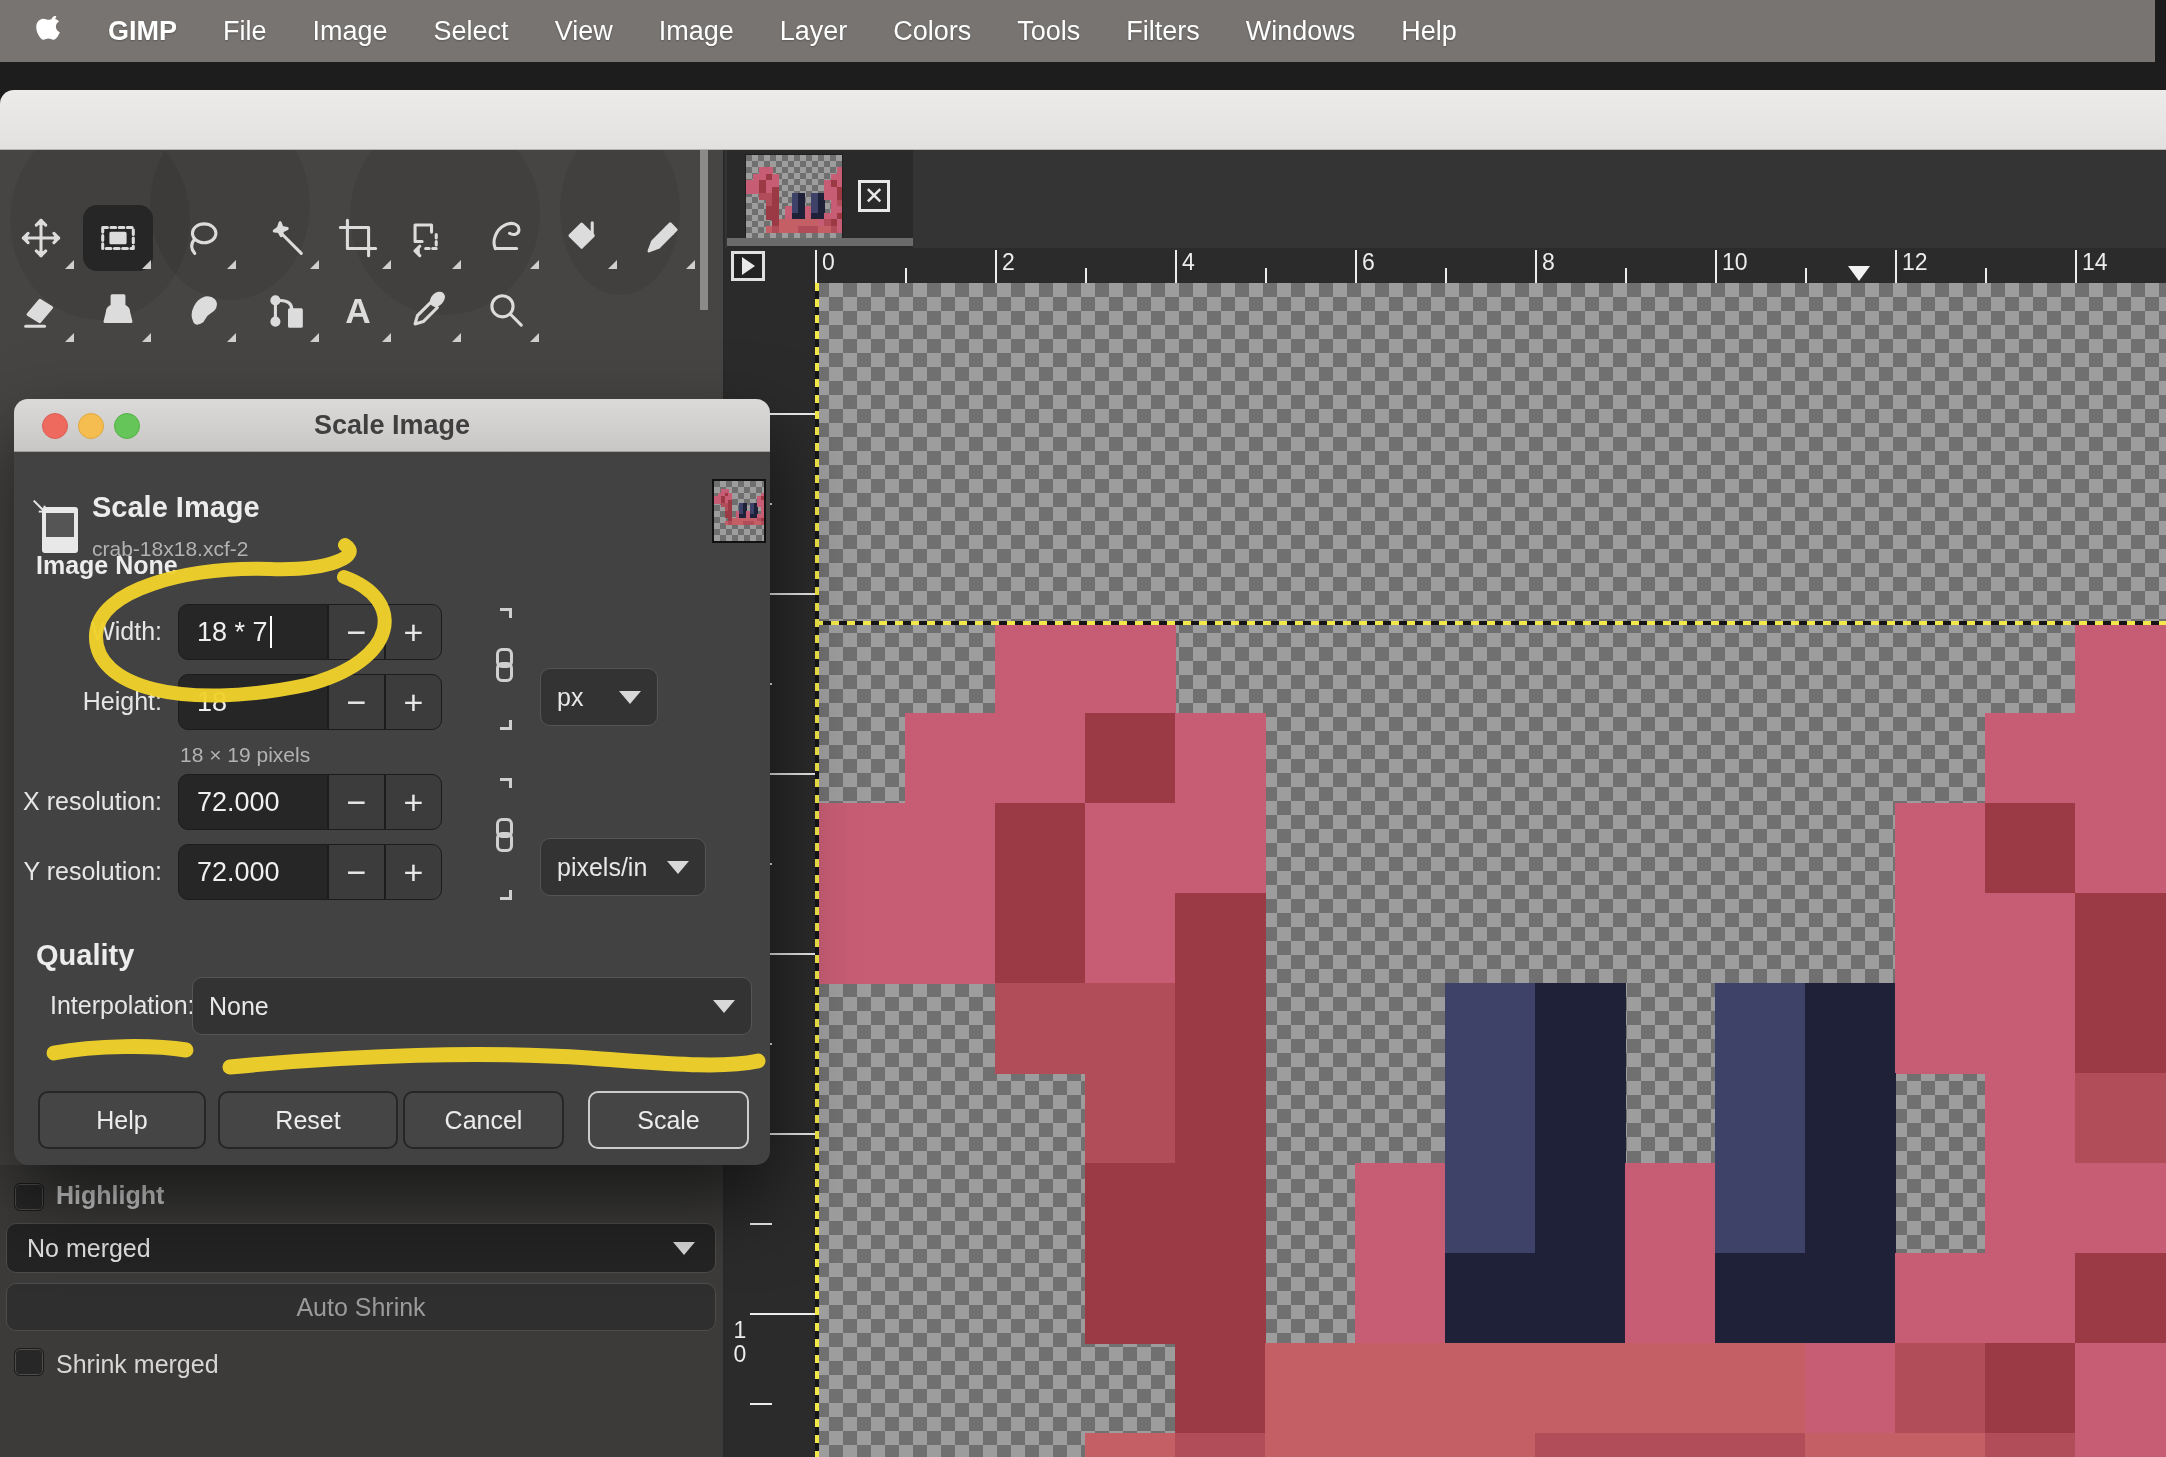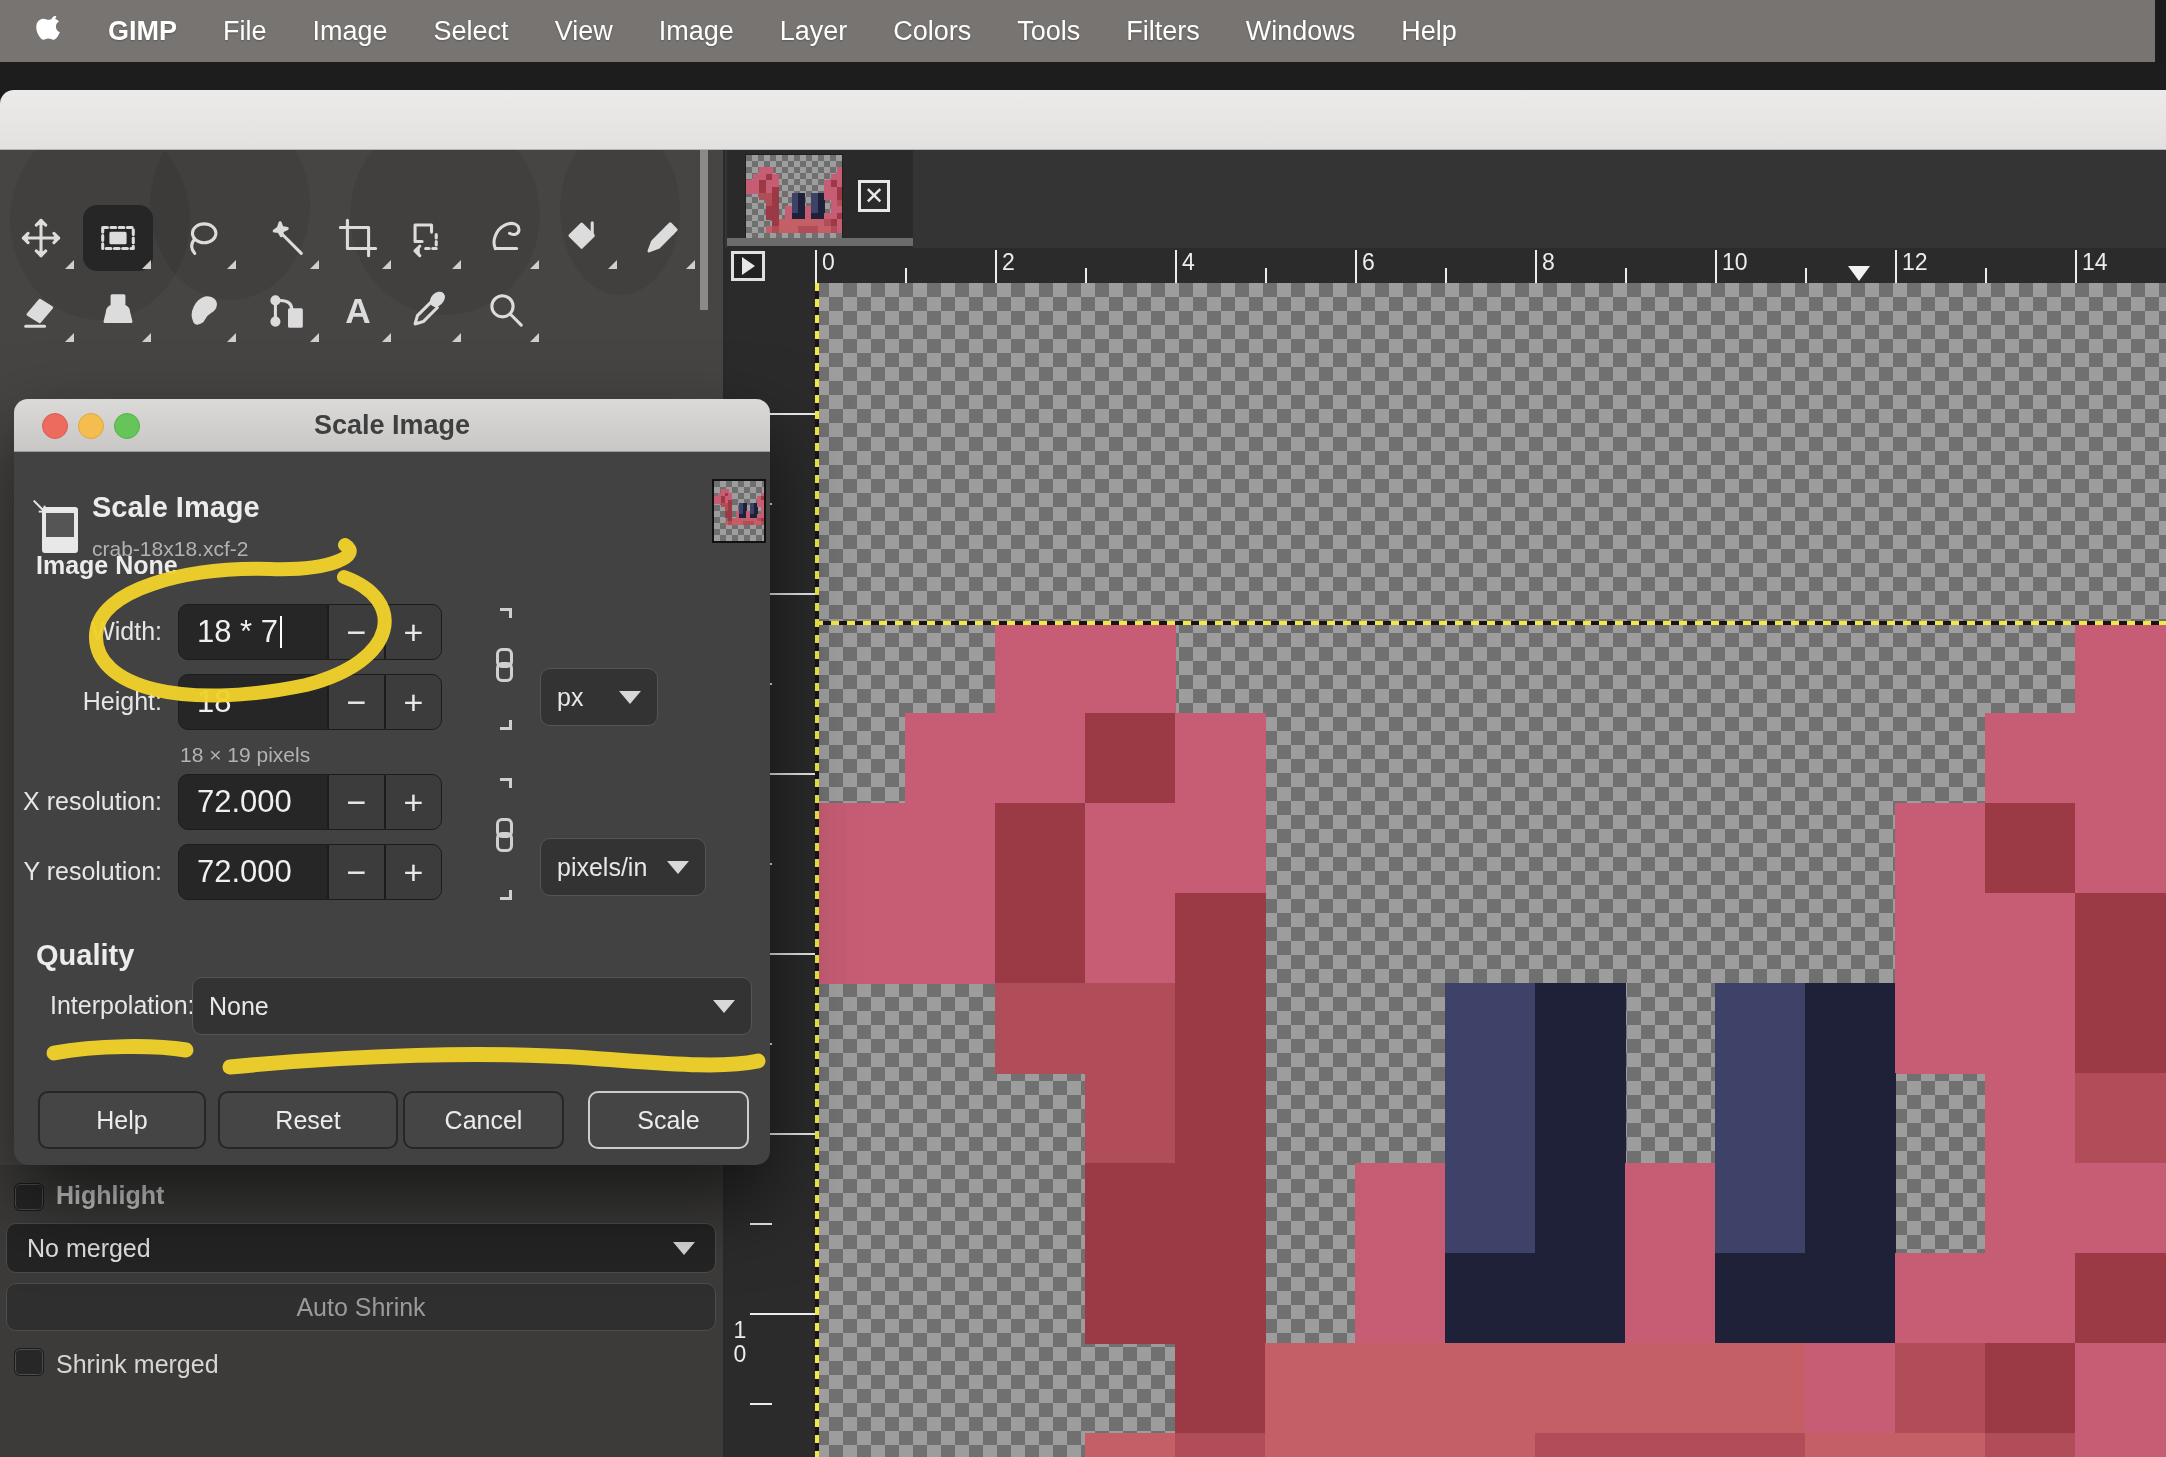--- a/index.html
+++ b/index.html
@@ -78,21 +78,21 @@
   
   #dialog{position:absolute;left:14px;top:399px;width:756px;height:766px;border-radius:14px;background:#424242;box-shadow:0 35px 80px rgba(0,0,0,.6);z-index:10;}
   #dlgtitle{position:absolute;left:0;top:0;width:756px;height:53px;background:linear-gradient(#dcdad9,#c9c7c6);border-radius:14px 14px 0 0;display:flex;align-items:center;justify-content:center;color:#3f3f3f;font-weight:bold;font-size:27px;border-bottom:1px solid #9f9d9c;}
   .dlight{position:absolute;top:14px;width:26px;height:26px;border-radius:50%;}
   #dlg-red{left:28px;background:#ee6a5f;border:1px solid #d95d52;}
   #dlg-yellow{left:64px;background:#f5bd4f;border:1px solid #e0a83c;}
   #dlg-green{left:100px;background:#65c558;border:1px solid #52b045;}
   .dlabel{position:absolute;color:#e6e6e6;font-size:25px;}
   .dheader{position:absolute;color:#ececec;font-size:29px;font-weight:bold;}
   .dsub{position:absolute;color:#b2b2b2;font-size:21px;}
-  .dfield{position:absolute;width:150px;height:56px;background:#262626;border-radius:10px 0 0 10px;color:#f0f0f0;font-size:31px;display:flex;align-items:center;padding-left:18px;border:1px solid #1c1c1c;}
+  .dfield{position:absolute;width:150px;height:56px;background:#262626;border-radius:10px 0 0 10px;color:#f0f0f0;font-size:27px;display:flex;align-items:center;padding-left:18px;border:1px solid #1c1c1c;}
   .caret{display:inline-block;width:2px;height:32px;background:#fff;margin-left:2px;}
   .stepbtn{position:absolute;width:57px;height:56px;background:#3c3c3c;border:1px solid #1c1c1c;color:#e8e8e8;font-size:34px;display:flex;align-items:center;justify-content:center;}
   .stepbtn.plus{border-radius:0 10px 10px 0;}
   .ddrop{position:absolute;background:#333;border:1px solid #555;border-radius:10px;color:#e8e8e8;font-size:25px;display:flex;align-items:center;padding:0 16px;}
   .chain{position:absolute;width:26px;color:#cfcfcf;}
   .chain .br{position:absolute;left:8px;width:12px;height:10px;border-right:3px solid #cfcfcf;}
   .chain .brt{top:0;border-top:3px solid #cfcfcf;}
   .chain .brb{bottom:0;border-bottom:3px solid #cfcfcf;}
   .chain .lk{position:absolute;left:4px;width:17px;height:20px;border:3px solid #cfcfcf;border-radius:6px;}
   .dbtn{position:absolute;height:58px;background:#454545;border:2px solid #262626;border-radius:10px;color:#ececec;font-size:25px;display:flex;align-items:center;justify-content:center;}

